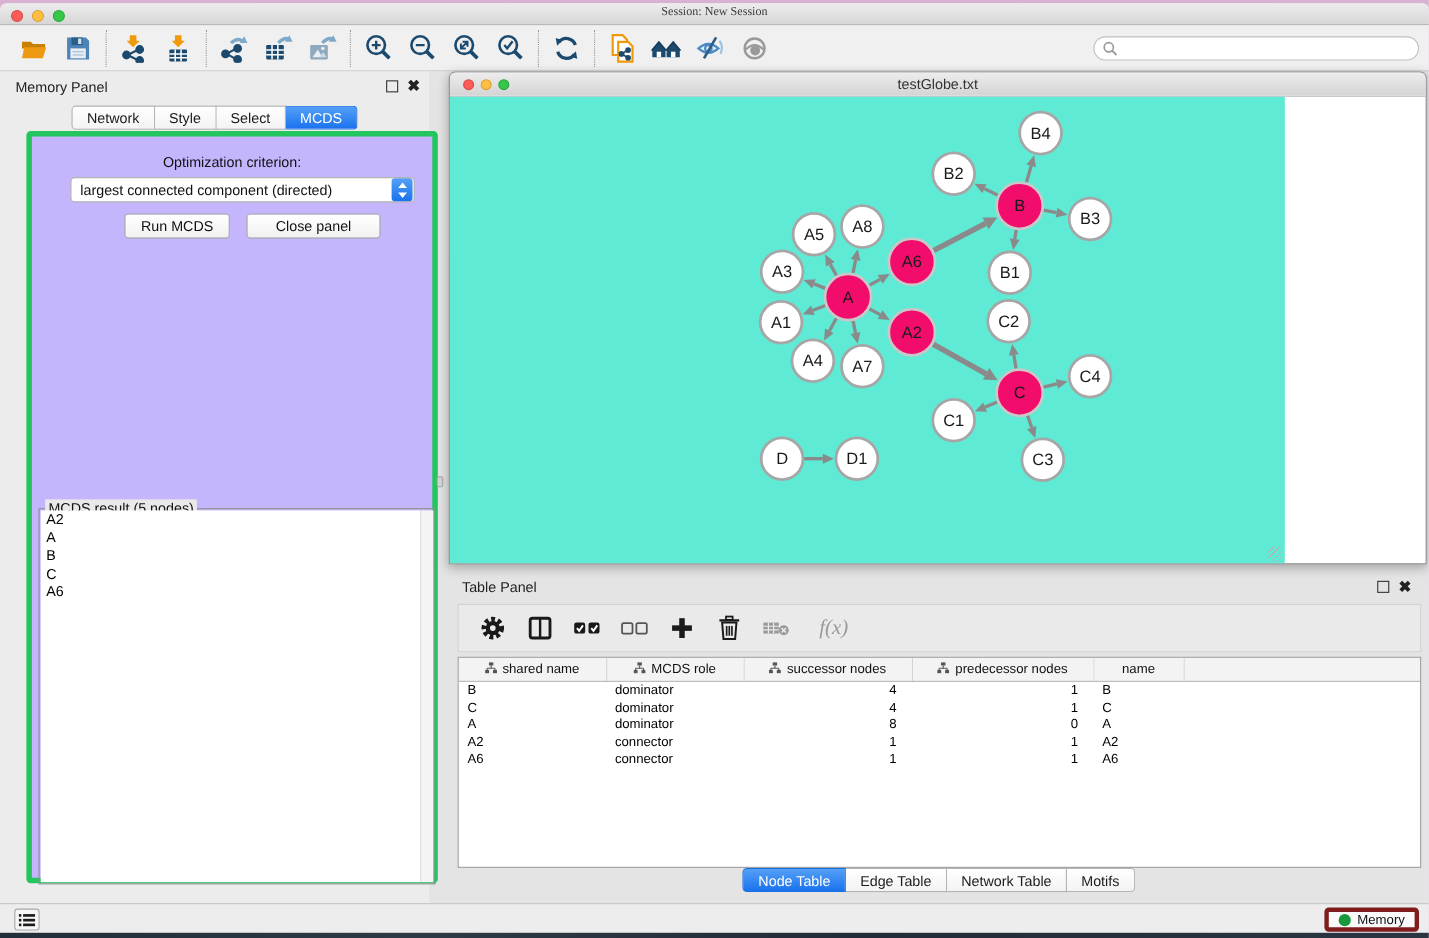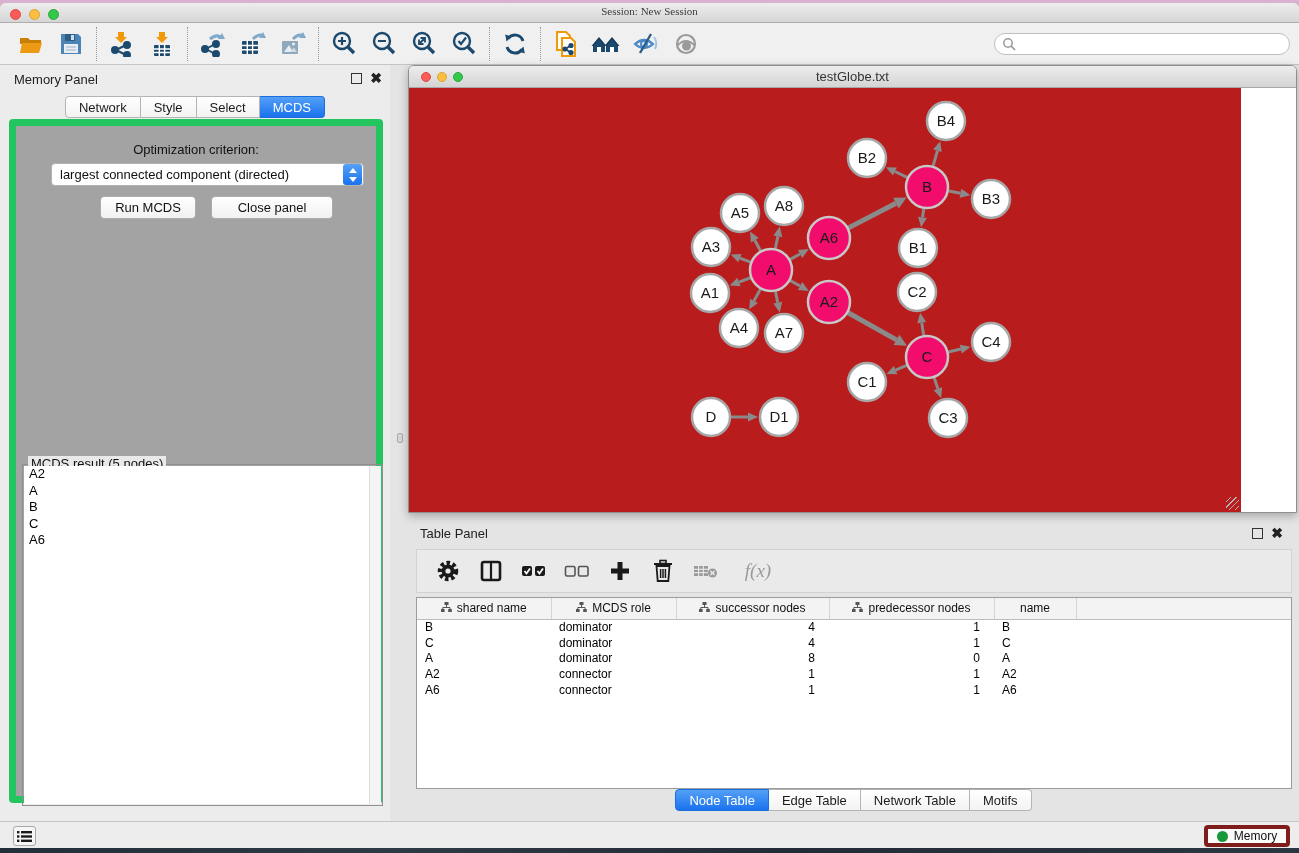--- a/index.html
+++ b/index.html
@@ -45,22 +45,22 @@
   .ph-close { font-size:14px; font-weight:bold; color:#222; line-height:14px; }
 
   .seg { display:inline-flex; }
   .seg .seg-btn { background:linear-gradient(#ffffff,#f3f3f3); border:1px solid #b4b4b4; border-left-width:0;
     padding:2px 13px; font-size:13px; color:#1b1b1b; height:22px; cursor:default; white-space:nowrap; }
   .seg .seg-btn:first-child { border-left-width:1px; border-radius:4px 0 0 4px; }
   .seg .seg-btn:last-child { border-radius:0 4px 4px 0; }
   .seg .seg-btn.active { background:linear-gradient(#54a0f6,#1a72ee); border-color:#1a6fe0; color:#fff; }
   .cpanel-tabs { position:absolute; left:0; right:0; top:31px; display:flex; justify-content:center;align-items:flex-end; }
 
-  .cpanel-inner { position:absolute; left:9px; top:54px; width:374px; height:684px;
-    background:#a3a3a3; border:7px solid #22c55e; border-radius:4px; }
+  .cpanel-inner { position:absolute; left:24px; top:54px; width:374px; height:684px;
+    background:#c4b5fd; border:5px solid #22c55e; border-radius:4px; }
   .opt-label { position:absolute; left:0; right:0; top:16px; text-align:center; font-size:13px; color:#111; }
   .combo { position:absolute; left:35px; top:37px; width:313px; height:23px; background:#fff;
     border:1px solid #b2b2b2; border-radius:4px; display:flex; align-items:center; cursor:default; }
   .combo .combo-text { flex:1; font-size:13px; padding-left:8px; color:#111; white-space:nowrap; overflow:hidden; }
   .combo .combo-spin { width:19px; height:21px; margin:0 1px 0 0; border-radius:3px;
     background:linear-gradient(#55a1f7,#1a72ee); display:flex; align-items:center; justify-content:center; }
   .mac-btn { position:absolute; height:23px; background:linear-gradient(#ffffff,#f1f1f1);
     border:1px solid #acacac; border-radius:4px; font-size:13px; color:#111;
     display:flex; align-items:center; justify-content:center; cursor:default; }
 
@@ -81,21 +81,21 @@
     background:#d6d6d6; border:1px solid #a9a9a9; border-radius:2px; }
 
   .net-window { position:absolute; left:18px; top:0; width:889px; height:448px;
     border:1px solid #8f8f8f; border-radius:6px 6px 0 0;
     box-shadow:0 3px 10px rgba(0,0,0,0.28); background:#fff; }
   .net-titlebar { position:relative; height:22px; border-radius:5px 5px 0 0;
     background:linear-gradient(#ededed,#d4d4d4); border-bottom:1px solid #a8a8a8; }
   .net-titlebar .lights { left:12px; top:6px; gap:6px; }
   .net-titlebar .light { width:10px; height:10px; }
   .net-title { position:absolute; left:0; right:0; top:3px; text-align:center; font-size:13px; color:#333; }
-  .net-canvas { position:relative; width:832px; height:424px; background:#b91c1c; overflow:hidden; }
+  .net-canvas { position:relative; width:759px; height:424px; background:#5eead4; overflow:hidden; }
   .resize-grip { position:absolute; right:2px; bottom:2px; width:13px; height:13px;
     background:repeating-linear-gradient(135deg, transparent 0 3px, #b5b5b5 3px 4px); }
 
   
   .tpanel-header { position:absolute; left:18px; top:456px; right:0; height:26px; }
   .tpanel-header .ph-title { position:absolute; left:12px; top:5px; font-size:13px; color:#222; }
   .tpanel-header .ph-icons { right:16px; top:5px; }
 
   .tp-toolbar { position:absolute; left:26px; top:484px; width:876px; height:44px;
     background:#eaeaea; border:1px solid #d2d2d2; display:flex; align-items:center; gap:9px; padding-left:14px; }

